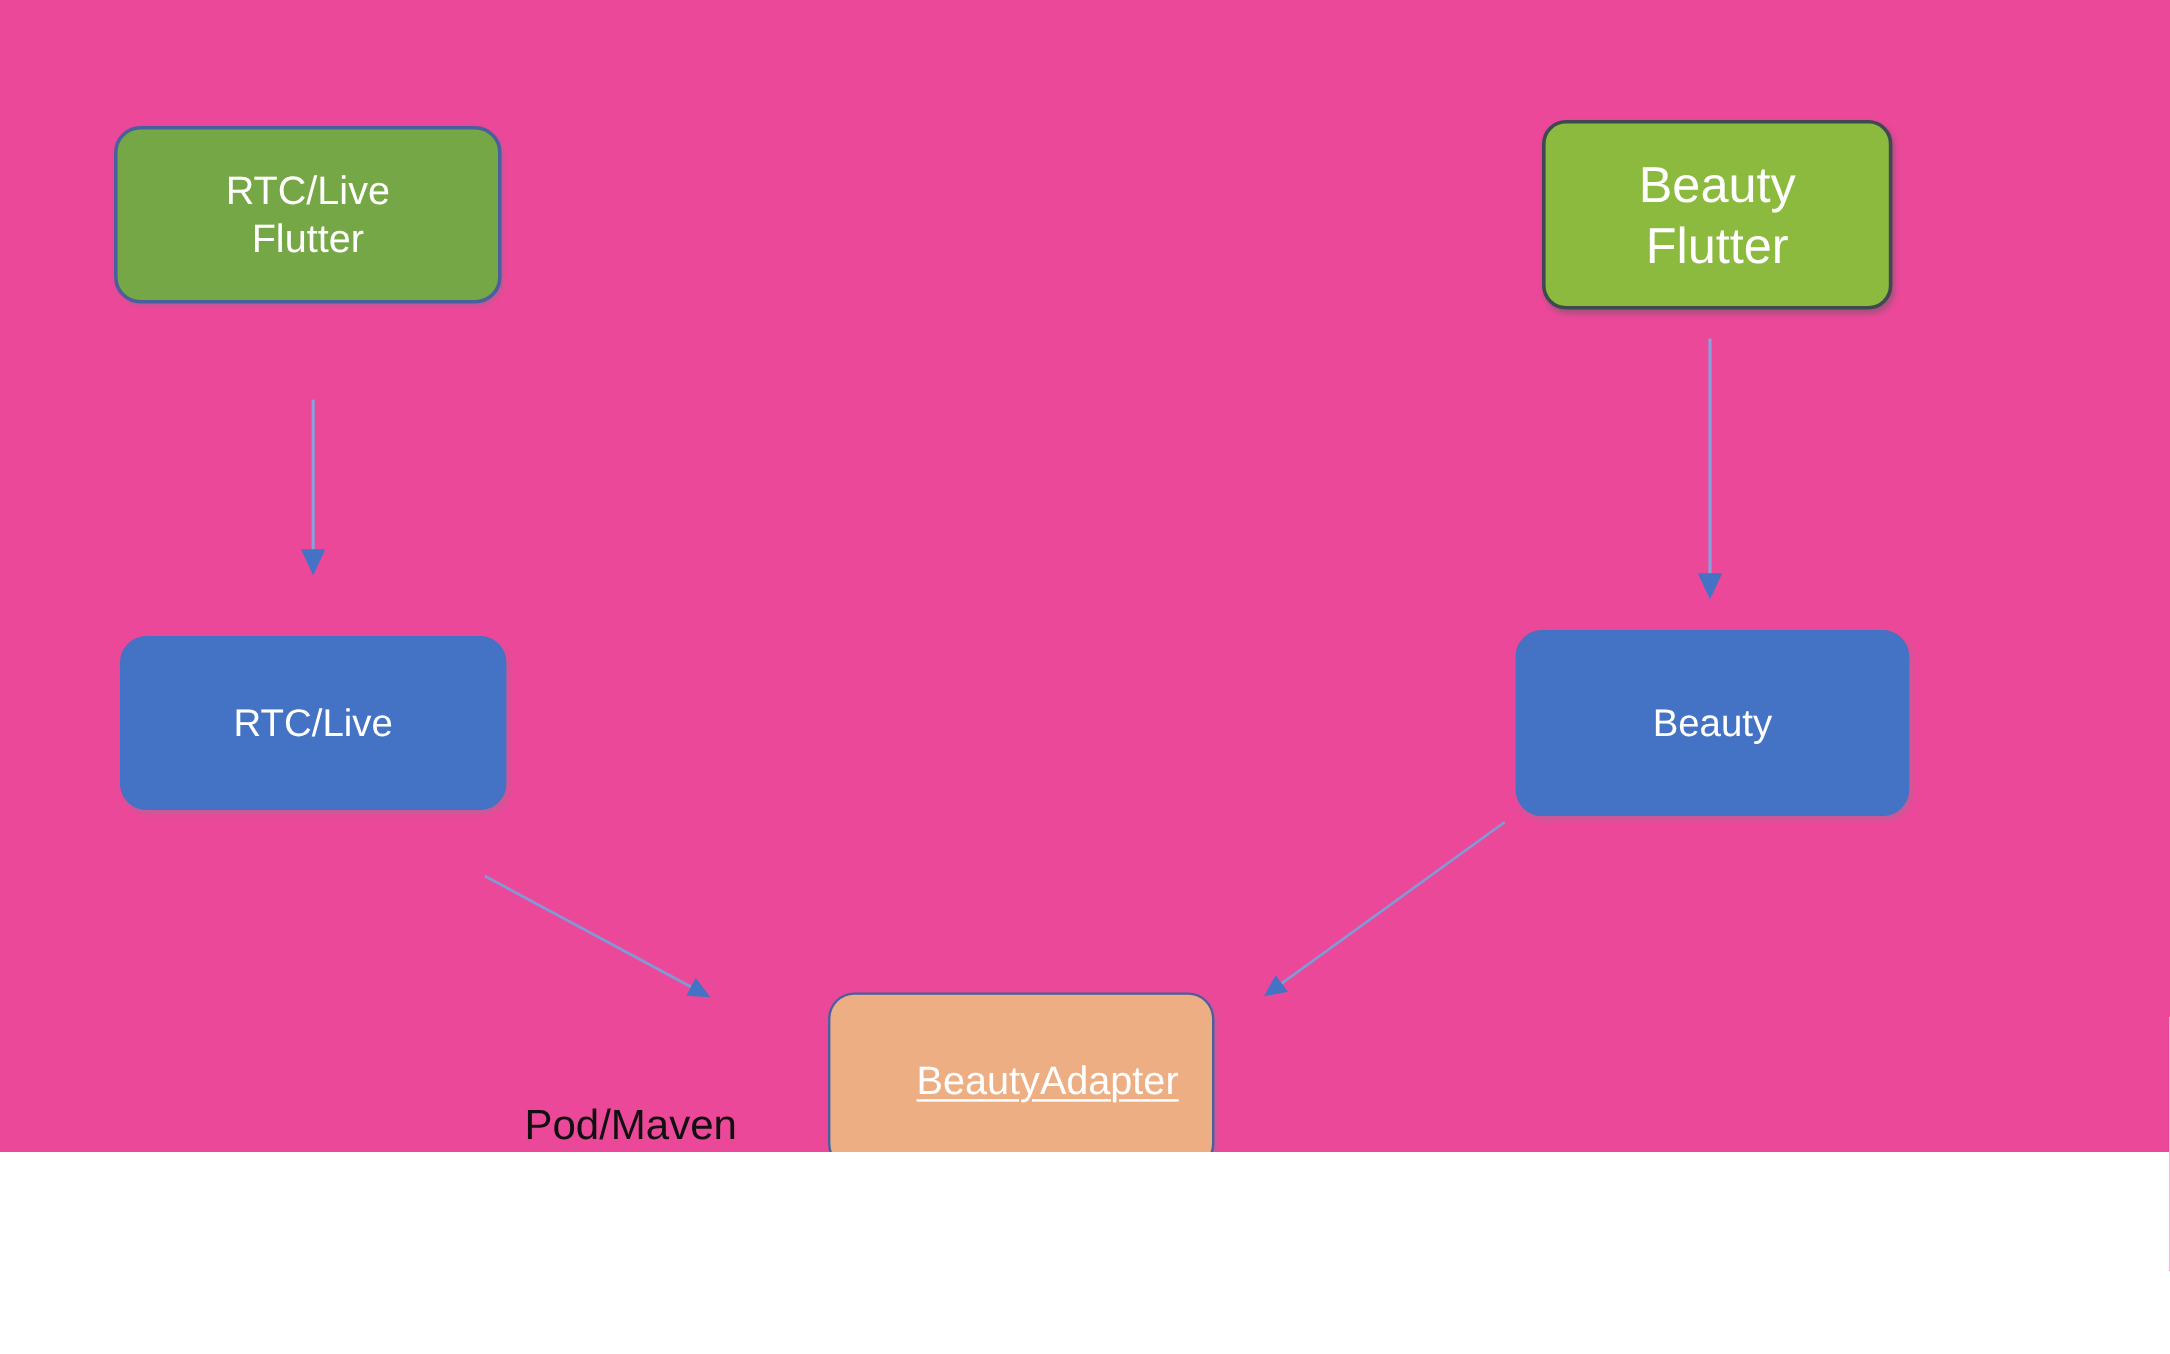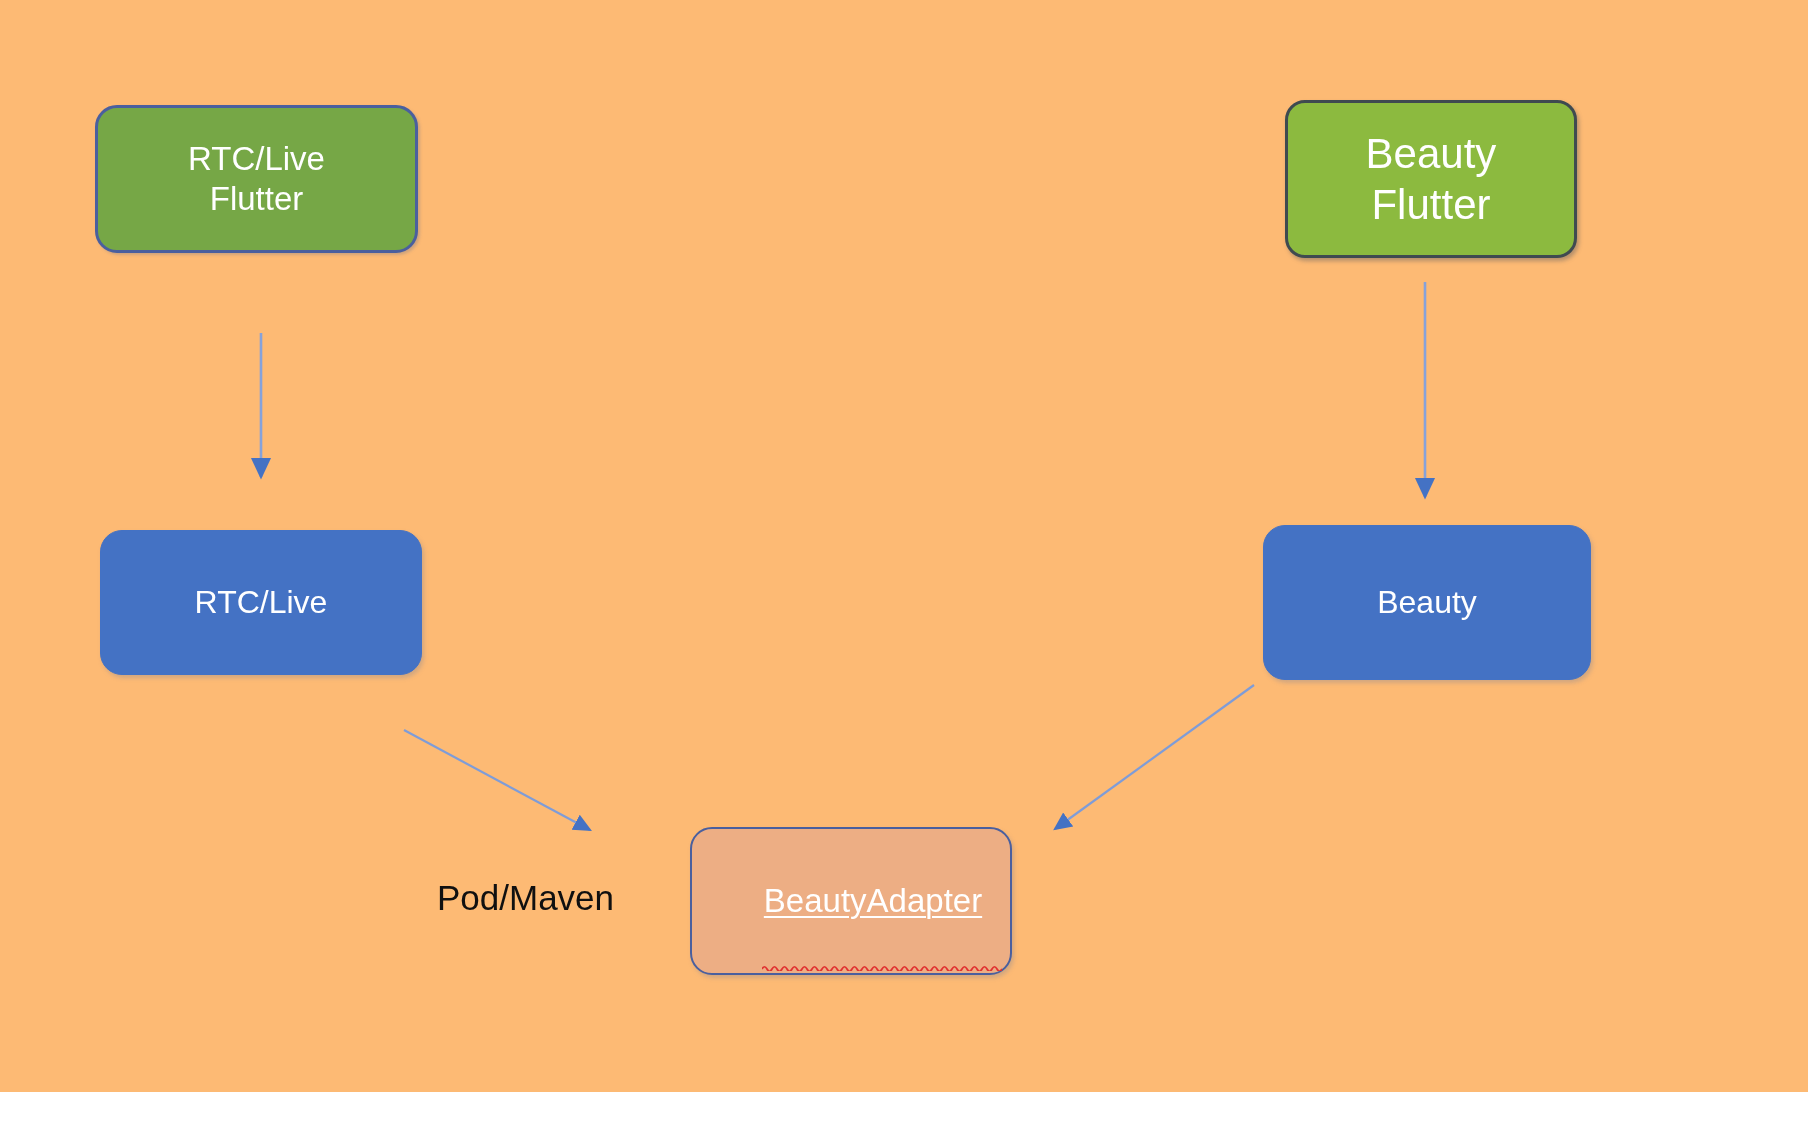--- a/index.html
+++ b/index.html
@@ -7,22 +7,22 @@
     margin: 0;
     padding: 0;
     background: #ffffff;
   }
   body {
     font-family: "Liberation Sans", sans-serif;
   }
   #canvas {
     position: relative;
     width: 1808px;
-    height: 1092px;
-    background: #fdba74;
+    height: 960px;
+    background: #ec4899;
     overflow: hidden;
   }
   .node {
     position: absolute;
     display: flex;
     align-items: center;
     justify-content: center;
     text-align: center;
     box-sizing: border-box;
     line-height: 1.22;
@@ -104,21 +104,21 @@
     left: -2px;
     right: -4px;
     bottom: -10px;
     height: 8px;
     pointer-events: none;
   }
   
   #label-pod-maven {
     position: absolute;
     left: 437px;
-    top: 878px;
+    top: 918px;
     font-size: 35px;
     color: #101010;
     white-space: nowrap;
   }
   
   #connectors {
     position: absolute;
     left: 0;
     top: 0;
     width: 1808px;

